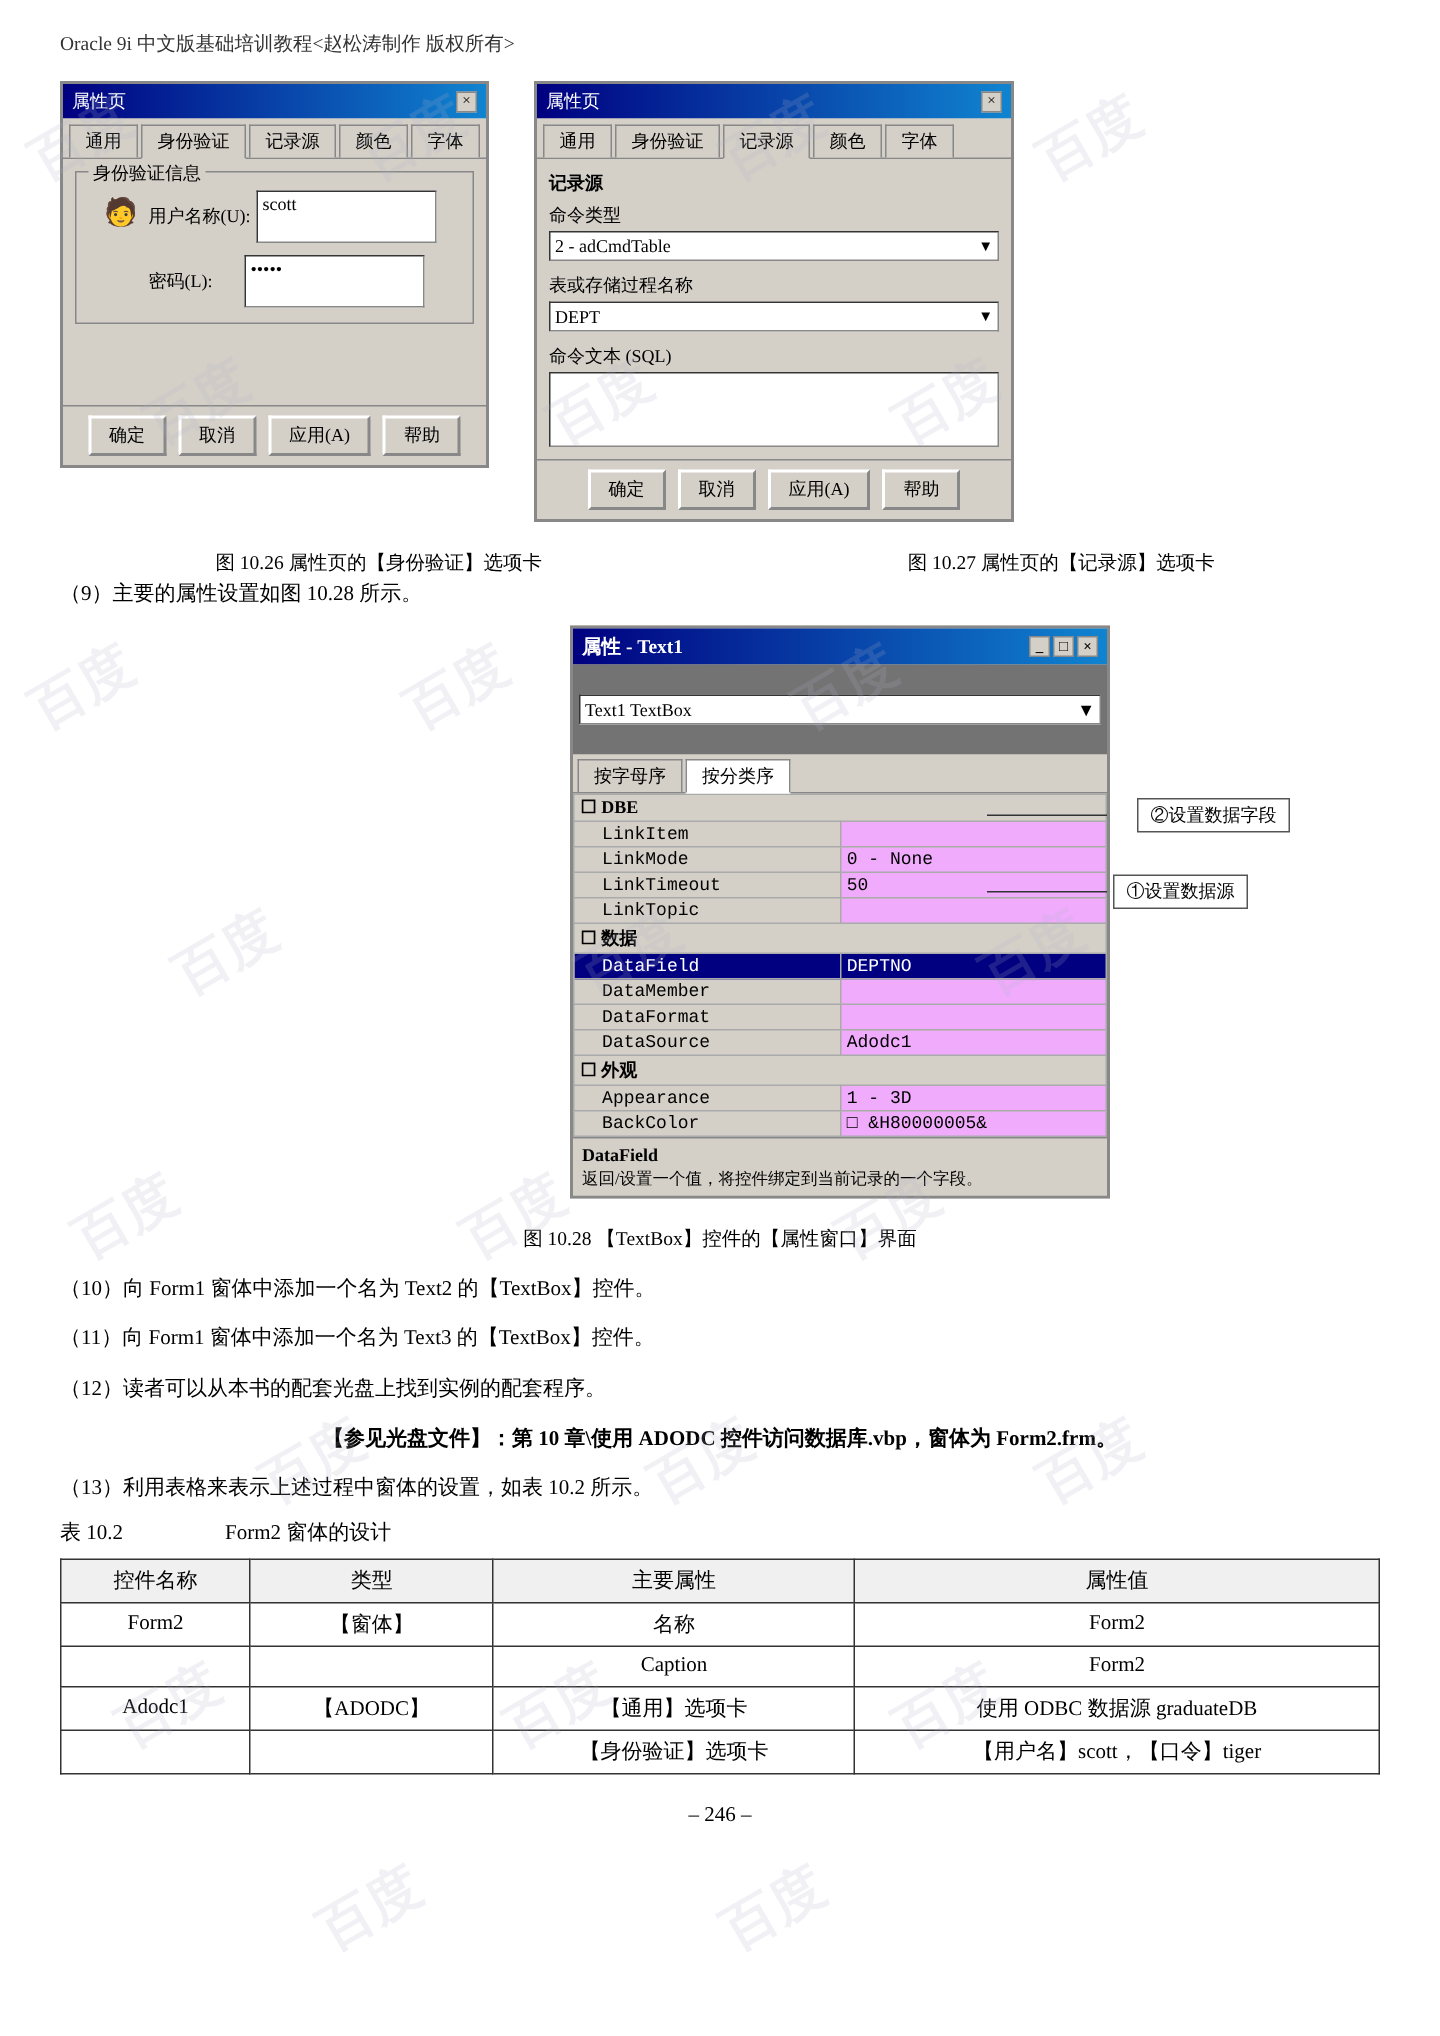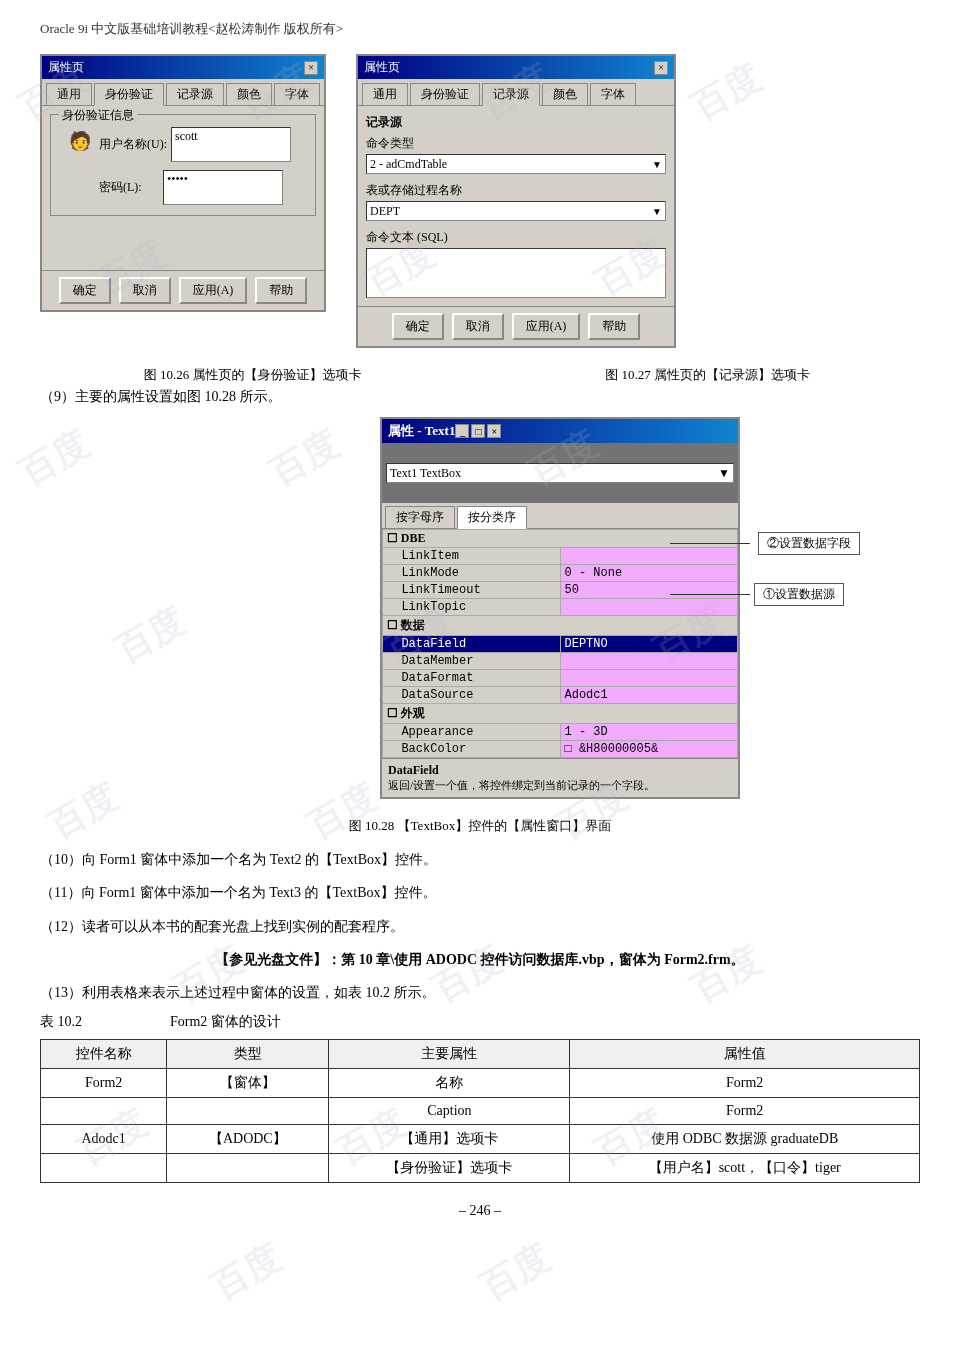--- a/index.html
+++ b/index.html
@@ -187,20 +187,21 @@
       margin: 0 auto 10px auto;
       display: block;
     }
     .props-titlebar {
       background: linear-gradient(to right, #000080, #1084d0);
       color: #fff;
       font-size: 13px;
       font-weight: bold;
       padding: 3px 6px;
       display: flex;
+      justify-content: space-between;
       align-items: center;
       font-family: "SimSun", serif;
     }
     .props-dropdown-row {
       padding: 20px 4px;
       background: #737373;
     }
     .props-dropdown {
       border: 1px inset #888;
       background: #fff;
@@ -294,21 +295,21 @@
     .content-table th {
       background: #f0f0f0;
       font-weight: normal;
     }
     .table-title {
       font-size: 14px;
       font-family: "SimSun", serif;
       margin-bottom: 4px;
       display: flex;
       align-items: baseline;
-      gap: 88px;
+      gap: 68px;
     }
 
     .page-number {
       text-align: center;
       font-size: 14px;
       font-family: "SimSun", serif;
       margin-top: 20px;
     }
 
     .section-caption {
@@ -526,21 +527,21 @@
         </table>
       </div>
       <div class="props-footer">
         <div class="field-name">DataField</div>
         <div>返回/设置一个值，将控件绑定到当前记录的一个字段。</div>
       </div>
     </div>
   </div>
 
   <div style="position:absolute; right:60px; top:115px; display:flex; flex-direction:column; gap:28px;">
-    <div style="display:flex; align-items:center; gap:8px;">
+    <div style="display:flex; align-items:center; gap:20px;">
       <div style="width:80px; height:1px; background:#333; display:inline-block;"></div>
       <div class="ann-bubble">②设置数据字段</div>
     </div>
     <div style="display:flex; align-items:center; gap:4px;">
       <div style="width:80px; height:1px; background:#333; display:inline-block;"></div>
       <div class="ann-bubble">①设置数据源</div>
     </div>
   </div>
 </div>
 

